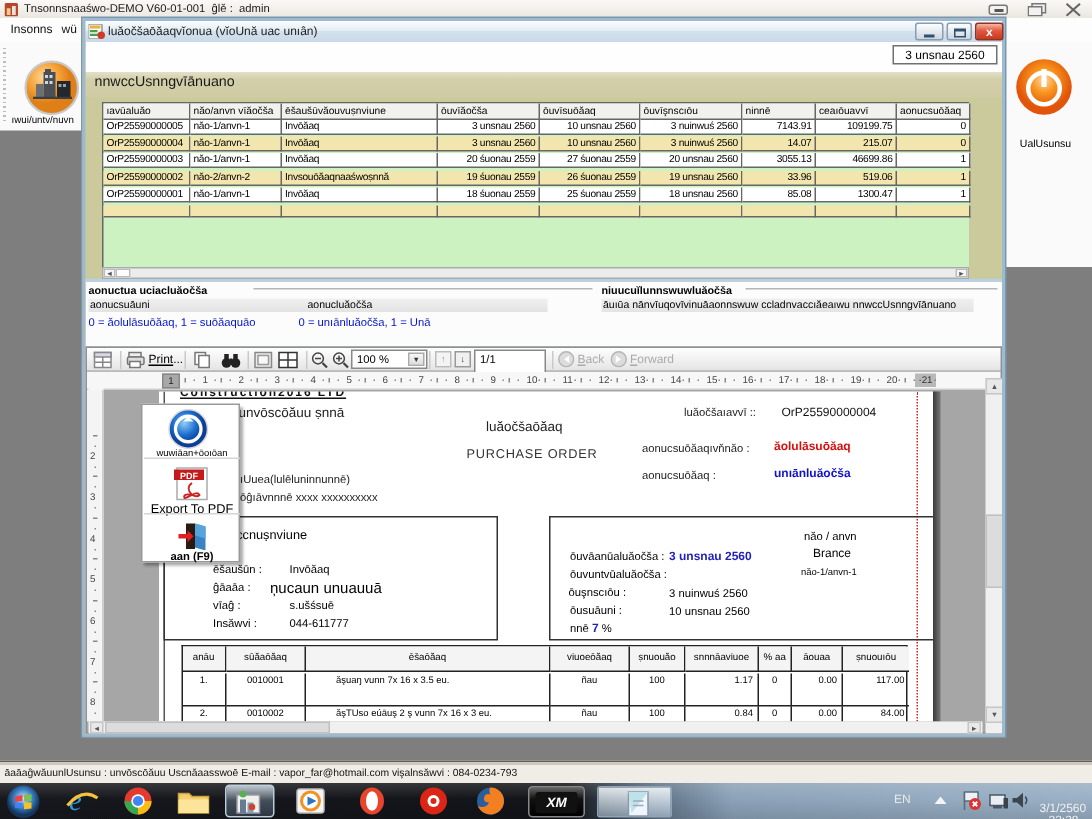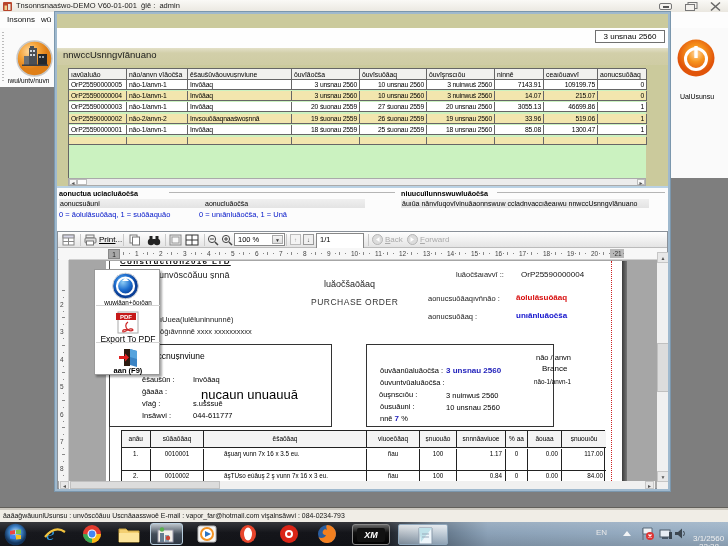--- a/index.html
+++ b/index.html
@@ -66,20 +66,37 @@
           <stop offset="100%" stop-color="#e1540a"></stop>
         </radialGradient>
       </defs>
       <circle cx="20" cy="20" r="18.5" fill="url(#pw)"></circle>
       <circle cx="20" cy="21" r="10.5" fill="none" stroke="#fff" stroke-width="3"></circle>
       <line x1="20" y1="8" x2="20" y2="20" stroke="#fff" stroke-width="3.4"></line>
     </svg>
     <div class="abs nw" style="left:0;top:65px;width:58px;text-align:center;font-size:7px;color:#000">UalUsunsu</div>
   </div>
 <div class="abs" style="left:55px;top:12px;width:615px;height:479px;background:#cbca9c;border:2px solid #9fb9ce;box-shadow:0 0 0 1px #7b97ad">
+    <div class="abs" style="left:0;top:0;width:611px;height:14px;background:linear-gradient(#fafcfe,#e4edf4 45%,#d4e2ee 50%,#c9d9e8)">
+      <svg class="abs" style="left:2px;top:2px" width="11" height="10">
+        <rect x="0" y="0" width="9" height="10" rx="1" fill="#f8f8f4" stroke="#999"></rect>
+        <rect x="1" y="1" width="7" height="2" fill="#e8b33a"></rect>
+        <rect x="1" y="4" width="5" height="1.5" fill="#4a9e4d"></rect>
+        <rect x="1" y="6.5" width="6" height="1.5" fill="#4a9e4d"></rect>
+        <circle cx="8.5" cy="7.5" r="2.5" fill="#cf3b2a"></circle>
+      </svg>
+      <div class="abs nw" style="left:15px;top:2px;font-size:8px;color:#222">luăočšaōăaqvĭonua (vĭoUnă uac unıân)</div>
+      <div class="abs" style="left:553px;top:1px;width:19px;height:12px;background:linear-gradient(#fdfeff,#ccd6e0);border:1px solid #8a9cb0;border-radius:2px">
+        <div style="position:absolute;left:5px;top:7px;width:7px;height:2px;background:#31506b"></div>
+      </div>
+      <div class="abs" style="left:574px;top:1px;width:17px;height:12px;background:linear-gradient(#fdfeff,#ccd6e0);border:1px solid #8a9cb0;border-radius:2px">
+        <div style="position:absolute;left:4px;top:2.5px;width:8px;height:6px;border:1px solid #31506b;border-top-width:2px"></div>
+      </div>
+      <div class="abs" style="left:593px;top:1px;width:19px;height:12px;background:linear-gradient(#f5b8a4,#e2573d 45%,#c63a22);border:1px solid #8c3425;border-radius:2px;color:#fff;font-size:8px;font-weight:bold;text-align:center;line-height:11px">x</div>
+    </div>
     <div class="abs" style="left:0;top:14px;width:611px;height:461px;overflow:hidden">
       <div class="abs" style="left:0;top:0;width:611px;height:20px;background:#fefefe"></div>
       <div class="abs" style="left:0;top:20px;width:611px;height:17px;background:linear-gradient(#e3e0c8,#d2cfa9 30%,#cfcca4)"></div>
       <div class="abs" style="left:538px;top:2px;width:70px;height:13px;background:#fff;border:1px solid #707070;font-size:8px;text-align:center;line-height:11px">3 unsnau 2560</div>
       <div class="abs nw" style="left:6px;top:21px;font-size:9.5px;color:#1a1a1a">nnwccUsnngvīānuano</div>
       <div class="abs" style="left:11px;top:40px;width:578px;height:110px;background:#cbf2c0;border-top:1px solid #666;border-left:1px solid #666">
         <div style="position:absolute;left:0px;top:0;width:58px;height:11px;background:#f1f1ee;border-right:1px solid #666;border-bottom:1px solid #666;font-size:6.8px;line-height:11px;padding:0 2px;overflow:hidden;white-space:nowrap;color:#000">ıavūaluăo</div>
         <div style="position:absolute;left:58px;top:0;width:61px;height:11px;background:#f1f1ee;border-right:1px solid #666;border-bottom:1px solid #666;font-size:6.8px;line-height:11px;padding:0 2px;overflow:hidden;white-space:nowrap;color:#000">năo/anvn vīăočša</div>
         <div style="position:absolute;left:119px;top:0;width:104px;height:11px;background:#f1f1ee;border-right:1px solid #666;border-bottom:1px solid #666;font-size:6.8px;line-height:11px;padding:0 2px;overflow:hidden;white-space:nowrap;color:#000">ēšaušūvăouvuṣnviune</div>
         <div style="position:absolute;left:223px;top:0;width:68px;height:11px;background:#f1f1ee;border-right:1px solid #666;border-bottom:1px solid #666;font-size:6.8px;line-height:11px;padding:0 2px;overflow:hidden;white-space:nowrap;color:#000">ōuvīăočša</div>
@@ -362,27 +379,27 @@
           <div class="abs nw" style="left:205px;top:36px;font-size:8.5px;letter-spacing:.5px;color:#333">PURCHASE ORDER</div>
           <div class="abs nw" style="left:322px;top:51px;font-size:7.5px;color:#222">aonucsuōăaq :</div>
           <div class="abs nw" style="left:410px;top:50px;font-size:8px;font-weight:bold;color:#1111cc">unıānluăočša</div>
           <div class="abs nw" style="left:54px;top:54px;font-size:7.5px;color:#222">ıUuea(lulēluninnunnē)</div>
           <div class="abs nw" style="left:54px;top:66px;font-size:7.5px;color:#222">ōĝıāvnnnē xxxx xxxxxxxxxx</div>
           <div class="abs" style="left:3px;top:83px;width:223px;height:83px;border:1px solid #333">
             <div class="abs nw" style="left:38px;top:6px;font-size:8.5px">ăoccnuṣnviune</div>
             <div class="abs nw" style="left:32px;top:30px;font-size:7.5px">ēšaušūn :</div>
             <div class="abs nw" style="left:83px;top:30px;font-size:7.5px">Invōăaq</div>
             <div class="abs nw" style="left:32px;top:42px;font-size:7.5px">ĝāaāa :</div>
-            <div class="abs nw" style="left:91px;top:42px;font-size:13px">ņucaun unuauuā</div>
+            <div class="abs nw" style="left:70px;top:42px;font-size:10px">ņucaun unuauuā</div>
             <div class="abs nw" style="left:32px;top:54px;font-size:7.5px">vīaĝ :</div>
             <div class="abs nw" style="left:83px;top:54px;font-size:7.5px">s.ušśsuē</div>
             <div class="abs nw" style="left:32px;top:66px;font-size:7.5px">Insăwvi :</div>
             <div class="abs nw" style="left:83px;top:66px;font-size:7.5px">044-611777</div>
           </div>
-          <div class="abs" style="left:260px;top:83px;width:188px;height:83px;border:1px solid #333">
+          <div class="abs" style="left:260px;top:83px;width:260px;height:83px;border:1px solid #333">
             <div class="abs nw" style="left:169px;top:8px;font-size:7.5px">năo / anvn</div>
             <div class="abs nw" style="left:175px;top:19px;font-size:8px">Brance</div>
             <div class="abs nw" style="left:167px;top:33px;font-size:6.3px">năo-1/anvn-1</div>
             <div class="abs nw" style="left:13px;top:21px;font-size:7.5px">ōuvāanūaluăočša :</div>
             <div class="abs nw" style="left:79px;top:21px;font-size:8px;font-weight:bold;color:#2222bb">3 unsnau 2560</div>
             <div class="abs nw" style="left:13px;top:33px;font-size:7.5px">ōuvuntvūaluăočša :</div>
             <div class="abs nw" style="left:12px;top:45px;font-size:7.5px">ōuşnscıōu :</div>
             <div class="abs nw" style="left:79px;top:46px;font-size:7.5px">3 nuinwuś 2560</div>
             <div class="abs nw" style="left:13px;top:57px;font-size:7.5px">ōusuāuni :</div>
             <div class="abs nw" style="left:79px;top:58px;font-size:7.5px">10 unsnau 2560</div>

